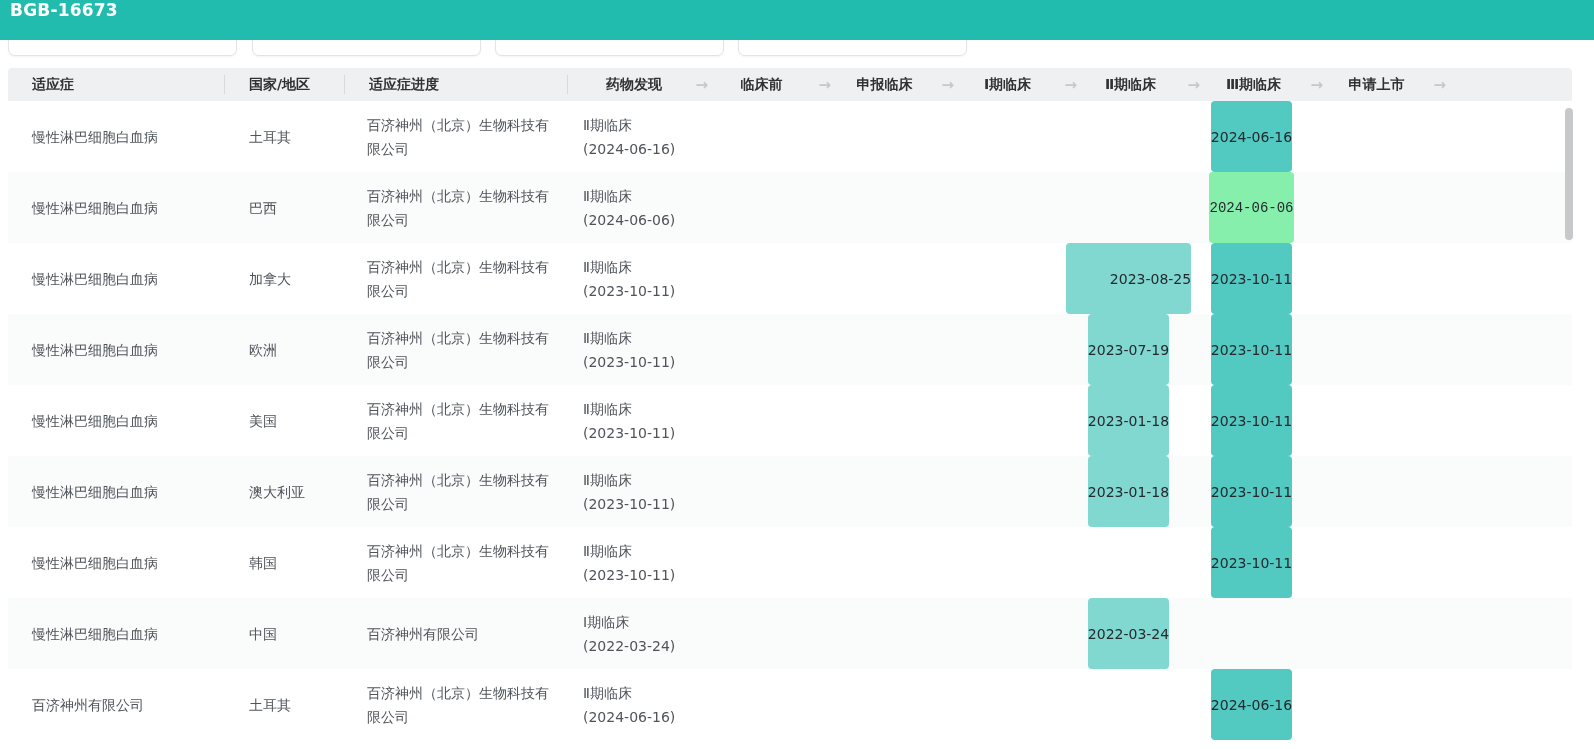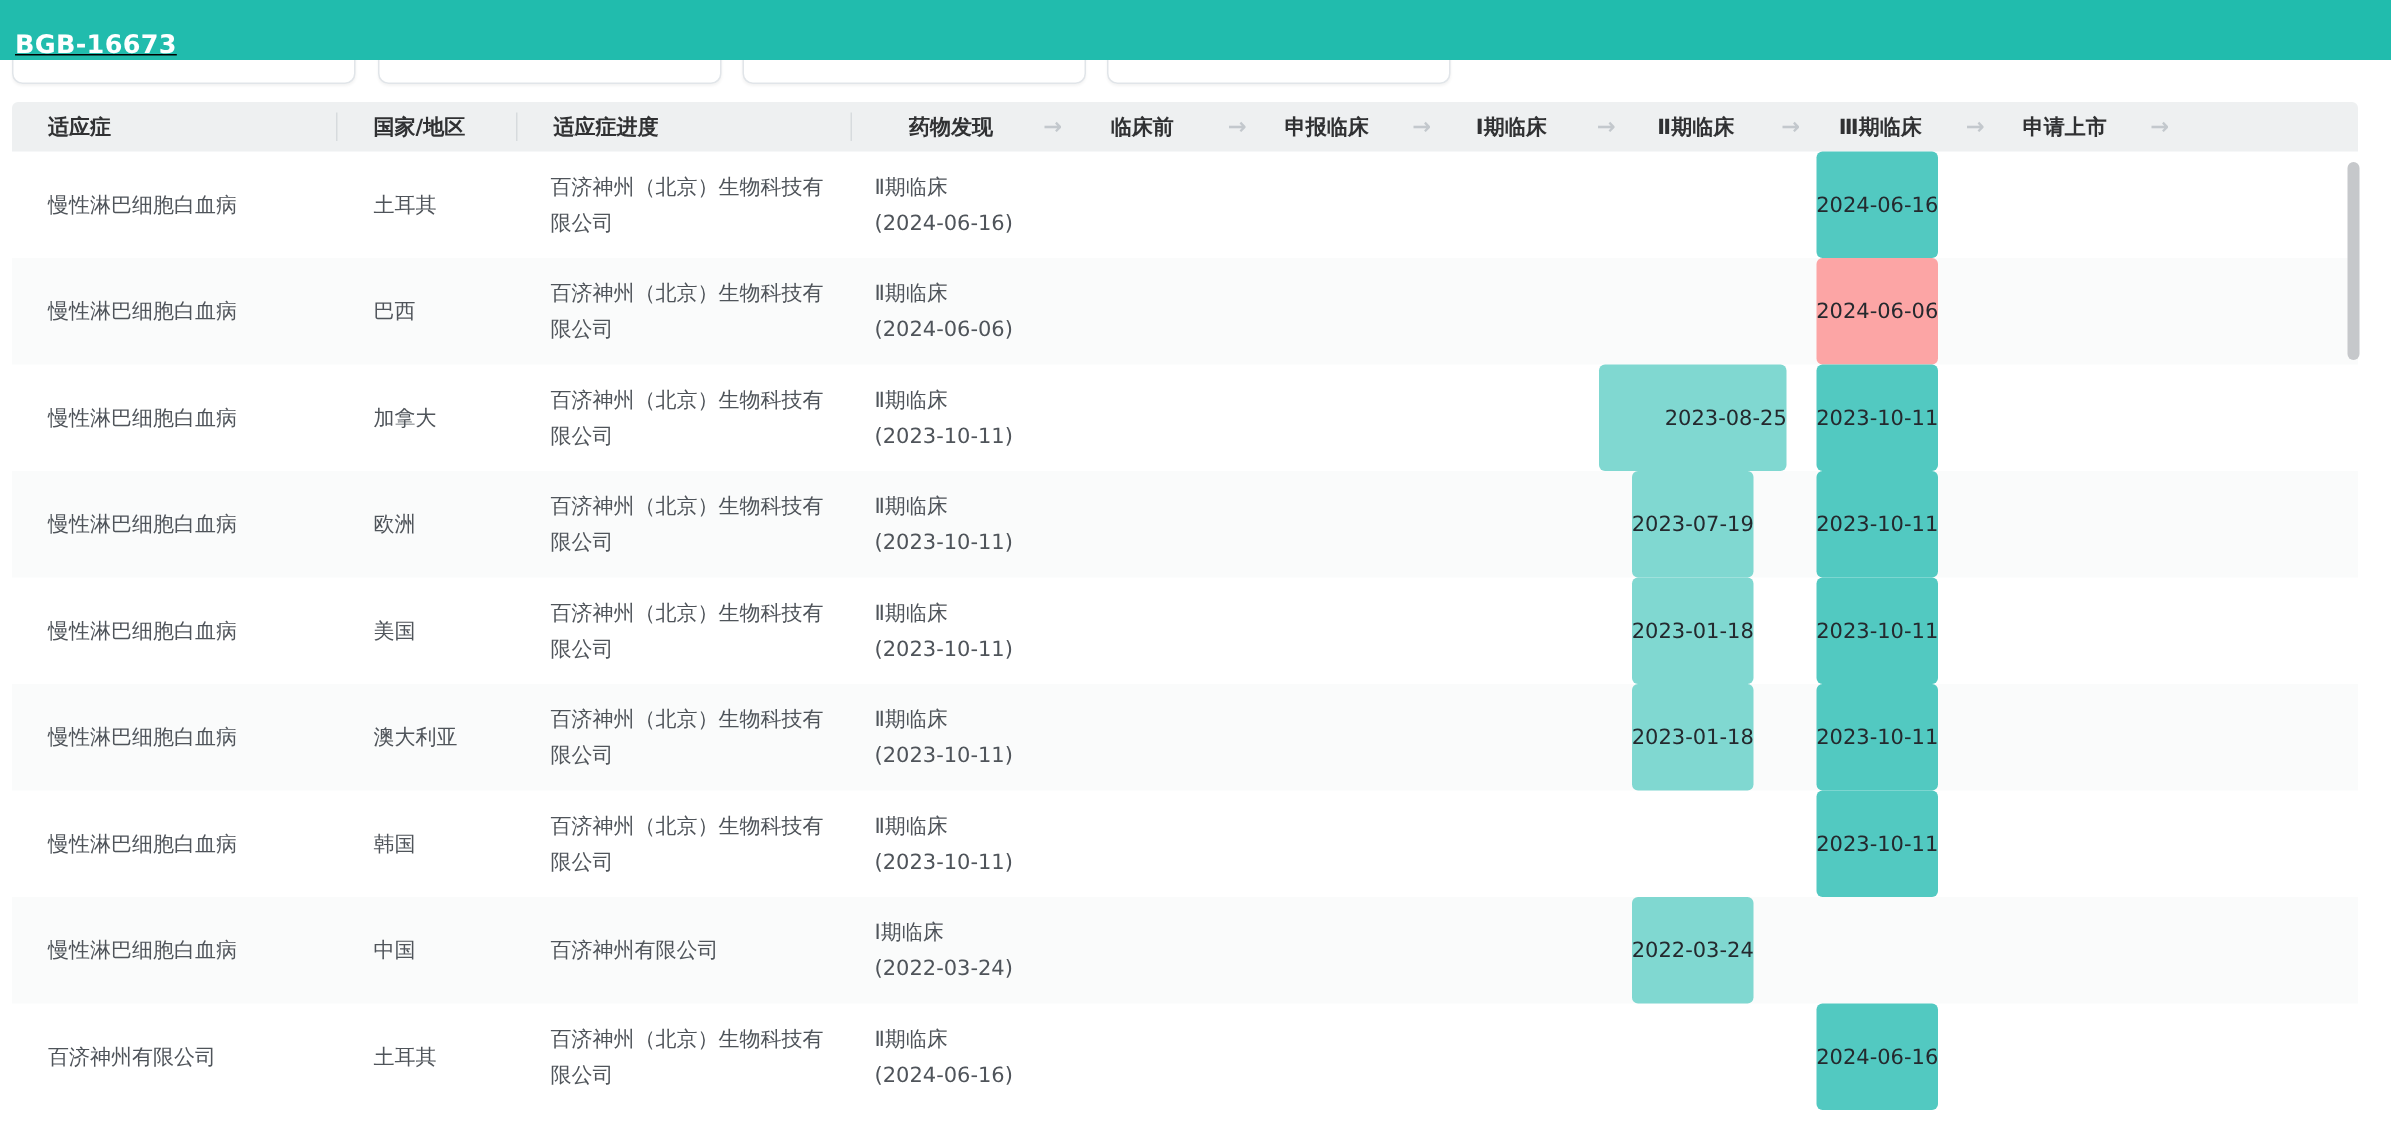--- a/index.html
+++ b/index.html
@@ -1,20 +1,20 @@
 <!DOCTYPE html>
 <html><head>
 <meta charset="utf-8">
 <style>
   html,body{margin:0;padding:0;background:#fff;}
   .page{position:relative;width:1594px;height:749px;background:#fff;overflow:hidden;
         font-family:"DejaVu Sans","Liberation Sans",sans-serif;}
   
   .topbar{position:absolute;top:0;left:0;right:0;height:40px;background:#21bcad;z-index:3;
-          display:flex;align-items:flex-end;padding-left:10px;box-sizing:border-box;text-decoration:underline;}
+          display:flex;align-items:flex-start;padding-left:10px;box-sizing:border-box;}
   .title{color:#ffffff;font-weight:bold;font-size:17px;letter-spacing:.2px;}
   
   .filter-box{position:absolute;top:22px;height:34px;width:229px;background:#fff;
               border:1px solid #e1e5e9;border-radius:7px;z-index:1;
               box-shadow:0 1px 2px rgba(0,0,0,.05);box-sizing:border-box;}
   .fb0{left:8px;} .fb1{left:252px;} .fb2{left:495px;} .fb3{left:738px;}
   
   .tablewrap{position:absolute;left:8px;top:68px;width:1564px;z-index:2;}
   .gridrow{display:grid;grid-template-columns:217px 120px 223px 132px repeat(7,123px) 11px;}
   .thead{height:33px;background:#eef0f1;border-radius:4px 4px 0 0;}
@@ -156,21 +156,21 @@
           <div class="td seg-cell">
             <div class="seg" style="background: rgb(181, 231, 226);"></div>
           </div>
           <div class="td seg-cell">
             <div class="seg" style="background: rgb(155, 224, 218);"></div>
           </div>
           <div class="td seg-cell">
             <div class="seg" style="background: rgb(128, 216, 209);"></div>
           </div>
           <div class="td seg-cell">
-            <div class="seg" style="background: #fca5a5;">2024-06-06</div>
+            <div class="seg" style="background: #86efac; font-family: Liberation Mono, monospace;">2024-06-06</div>
           </div>
           <div class="td seg-cell">
             <div class="seg" style="background: rgb(243, 244, 245);"></div>
           </div>
           <div class="td seg-cell">
             <div class="seg" style="background: rgb(243, 244, 245);"></div>
           </div>
           <div class="td seg-cell">
             <div class="seg sliver" style="background: rgb(243, 244, 245);"></div>
           </div>

